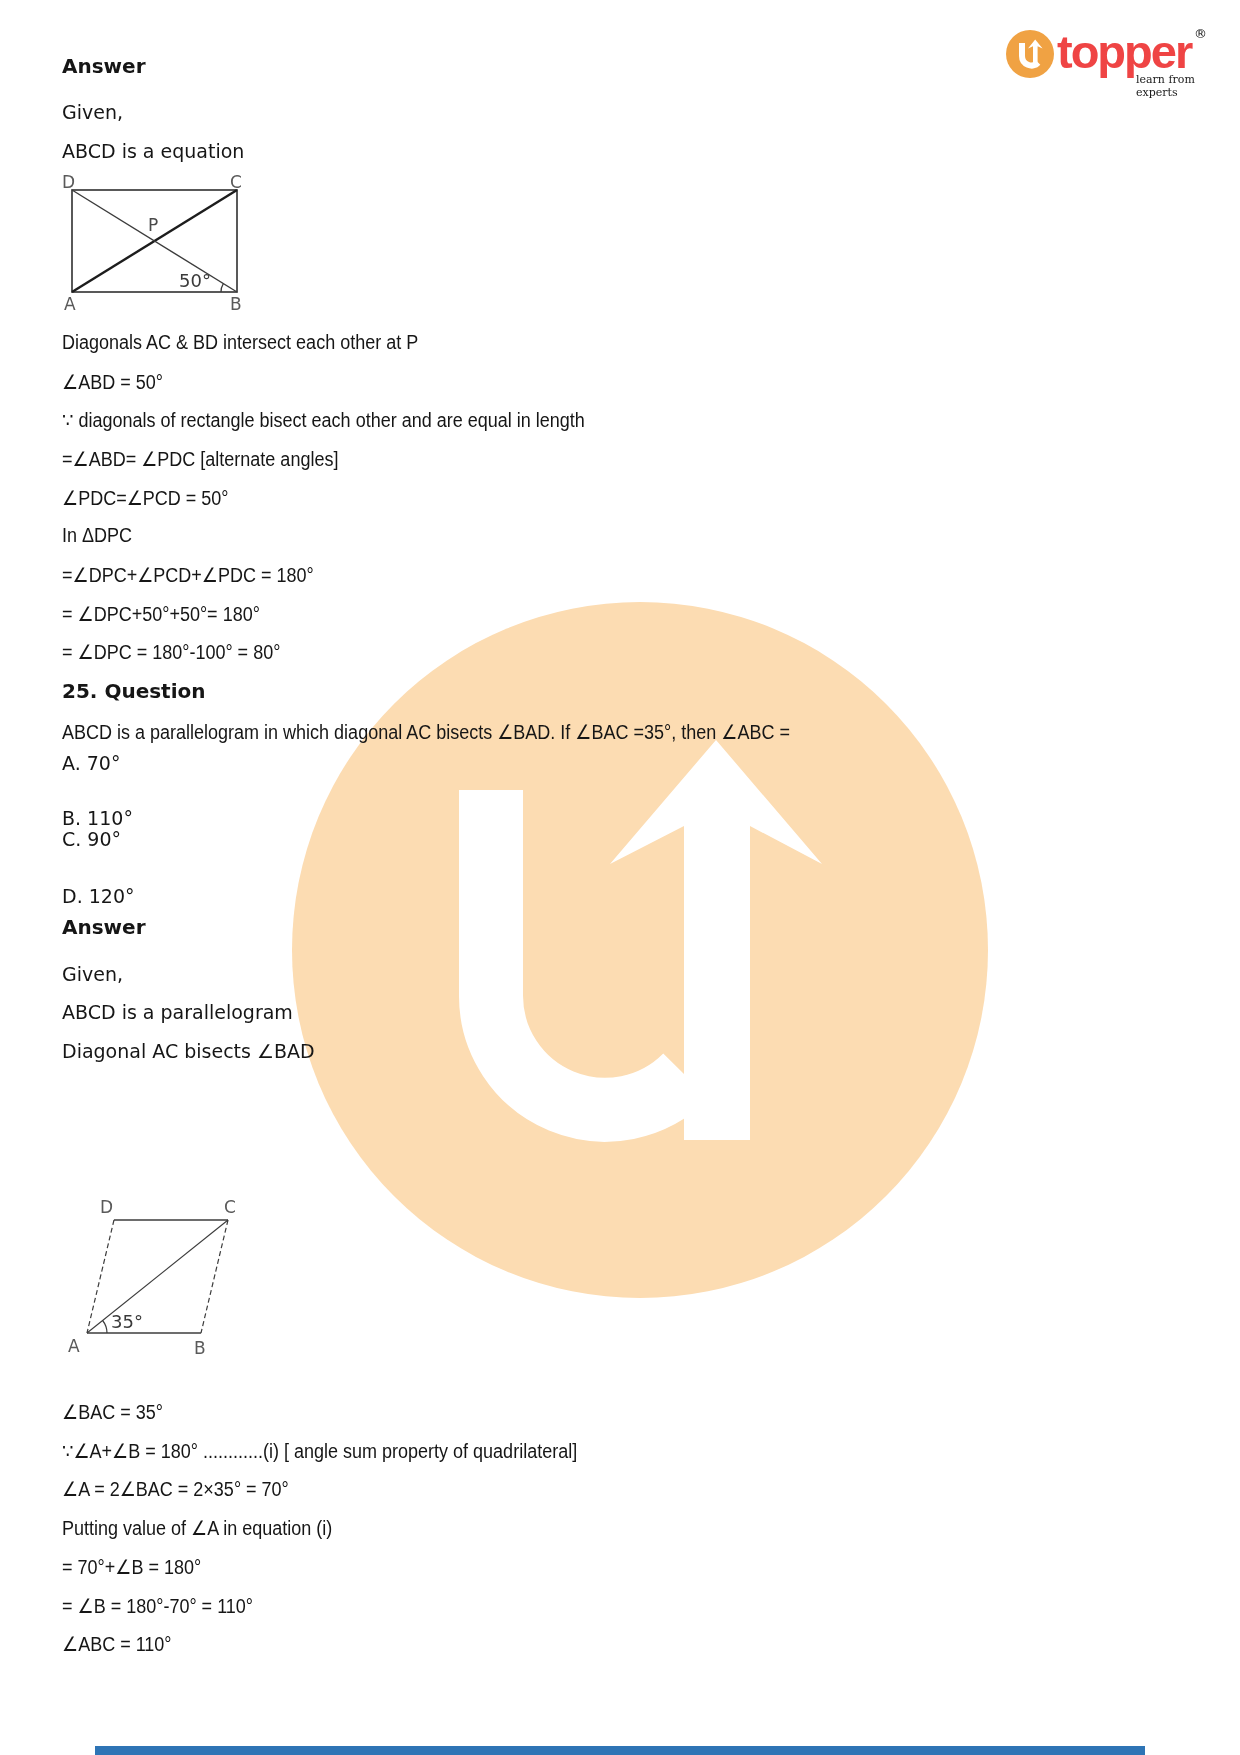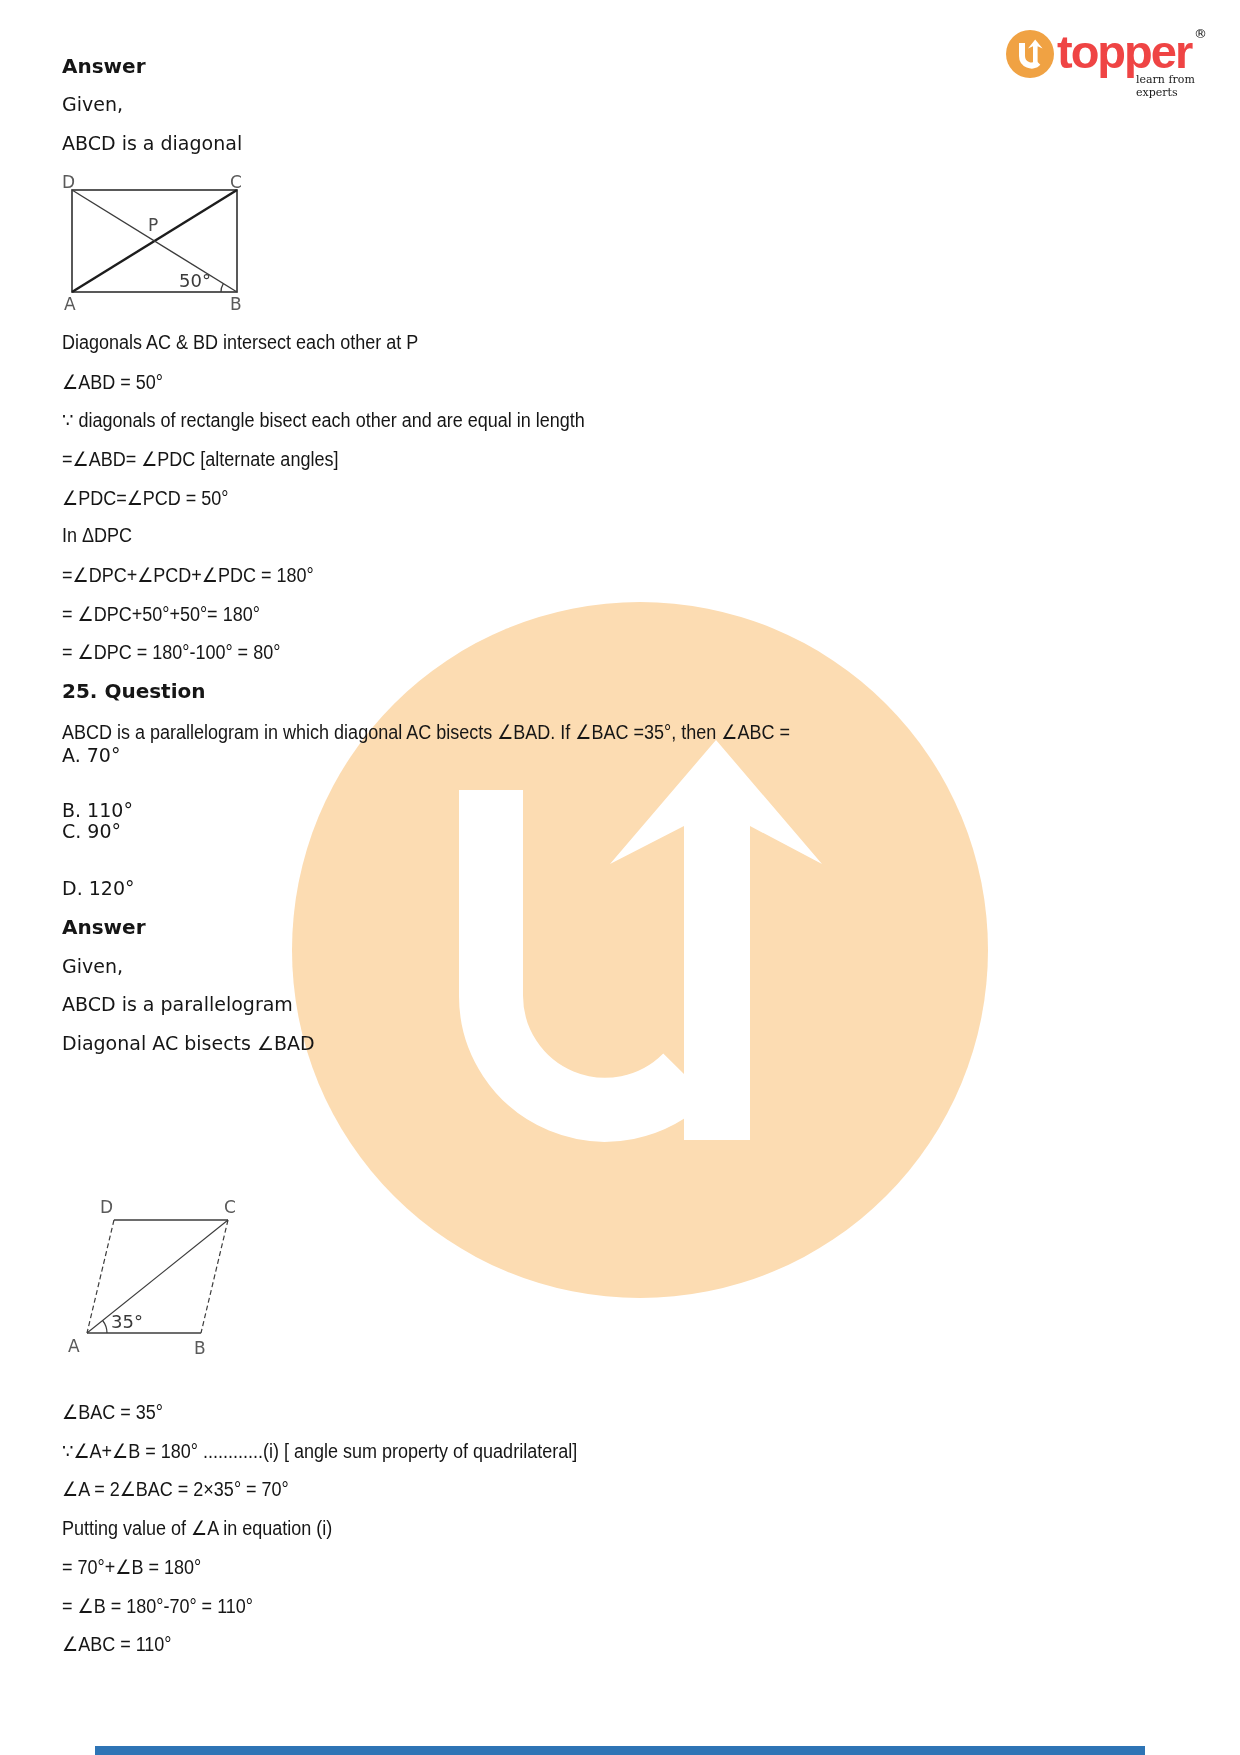--- a/index.html
+++ b/index.html
@@ -2,21 +2,21 @@
 <html><head>
 <meta charset="utf-8">
 <style>
   html,body{margin:0;padding:0;background:#888;}
   #page{
     position:relative;width:1240px;height:1755px;margin:0 auto;
     background:#ffffff;overflow:hidden;
     font-family:"DejaVu Sans",sans-serif;
   }
   .line{position:absolute;left:62px;white-space:nowrap;color:#161616;}
-  .reg{font-size:19px;}
+  .reg{font-size:19px;margin-top:8px;}
   .bold{font-size:20px;font-weight:bold;}
   .cond{font-family:"Liberation Sans",sans-serif;font-size:20px;transform:scaleX(.9);transform-origin:left top;}
   .wm{position:absolute;left:0;top:0;pointer-events:none;}
   .figsvg{position:absolute;}
   .figsvg text{font-family:"DejaVu Sans",sans-serif;}
   
   #logo{position:absolute;left:1000px;top:24px;width:215px;height:64px;}
   #logo .icon{position:absolute;left:6px;top:6px;}
   #logo .word{position:absolute;left:57px;top:0px;font-family:"Liberation Sans",sans-serif;
     font-weight:bold;font-size:47px;letter-spacing:-2px;color:#ef4444;}
@@ -42,21 +42,21 @@
       <path d="M16,13 L16,26 A9.5,9.5 0 0 0 32.2,32.7" stroke="#ffffff" stroke-width="6" fill="none"></path>
       <path d="M29.2,9.5 L36.6,18.6 L31.6,16.2 L31.6,37.3 L27,37.3 L27,16.2 L22,18.6 Z" fill="#ffffff"></path>
     </svg>
     <span class="word">topper</span>
     <span class="reg-mark">®</span>
     <span class="tagline">learn from experts</span>
   </div>
 
   <div class="line bold" style="top:54px">Answer</div>
   <div class="line reg" style="top:93px">Given,</div>
-  <div class="line reg" style="top:132px">ABCD is a diagonal</div>
+  <div class="line reg" style="top:132px">ABCD is a equation</div>
 
   <svg class="figsvg" style="left:55px;top:165px" width="200" height="150" viewBox="0 0 200 150">
     <rect x="17" y="25" width="165" height="102" fill="none" stroke="#3c3c3c" stroke-width="1.7"></rect>
     <line x1="17" y1="127" x2="182" y2="25" stroke="#1d1d1d" stroke-width="2.4"></line>
     <line x1="17" y1="25" x2="182" y2="127" stroke="#3c3c3c" stroke-width="1.4"></line>
     <path d="M166,127 A16,16 0 0 1 168.4,118.5" fill="none" stroke="#3c3c3c" stroke-width="1.4"></path>
     <text x="7" y="23" font-size="17" fill="#5a5a5a">D</text>
     <text x="175" y="23" font-size="17" fill="#5a5a5a">C</text>
     <text x="9" y="145" font-size="17" fill="#5a5a5a">A</text>
     <text x="175" y="145" font-size="17" fill="#5a5a5a">B</text>

